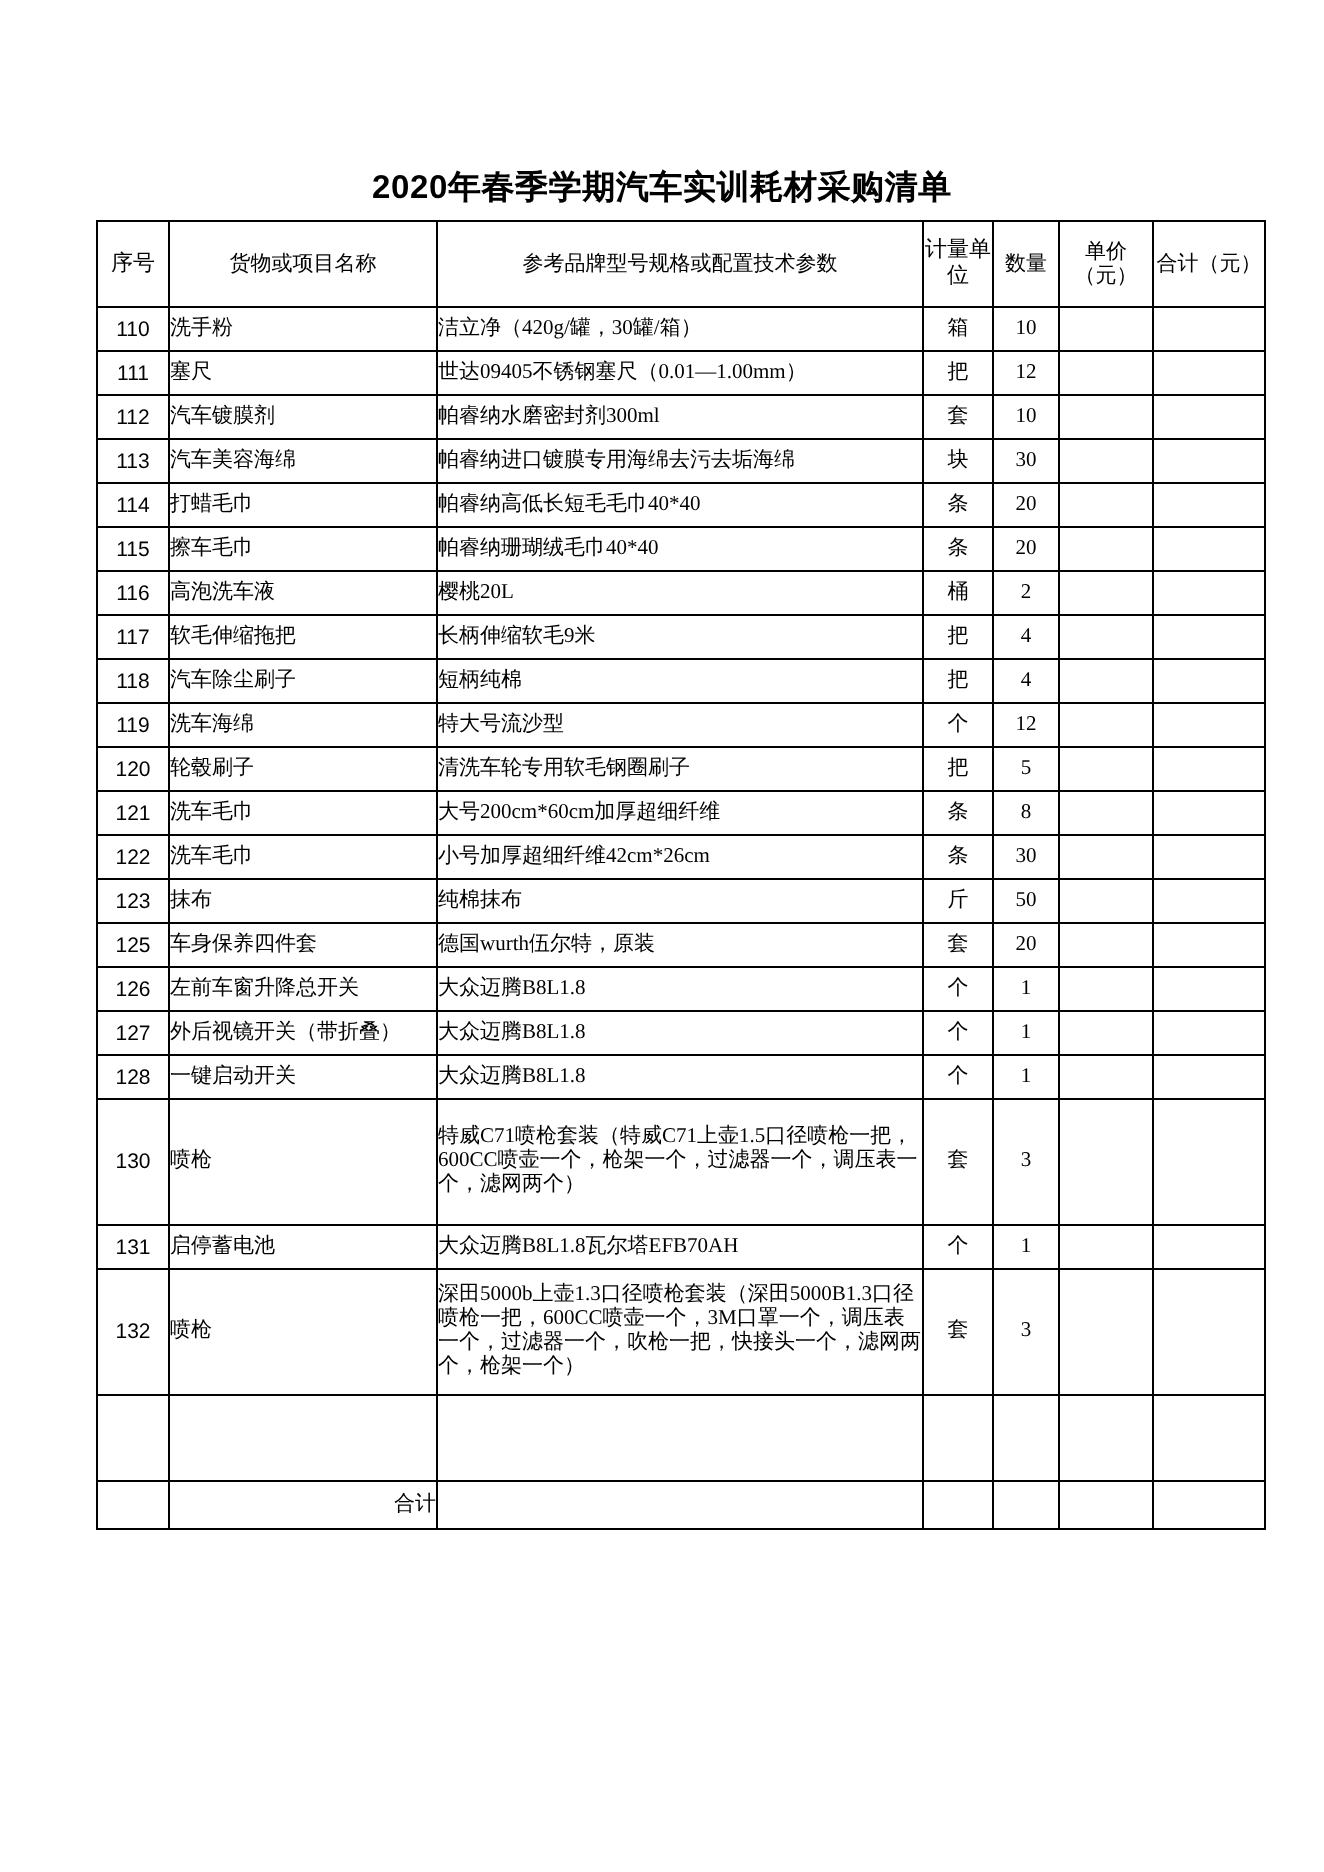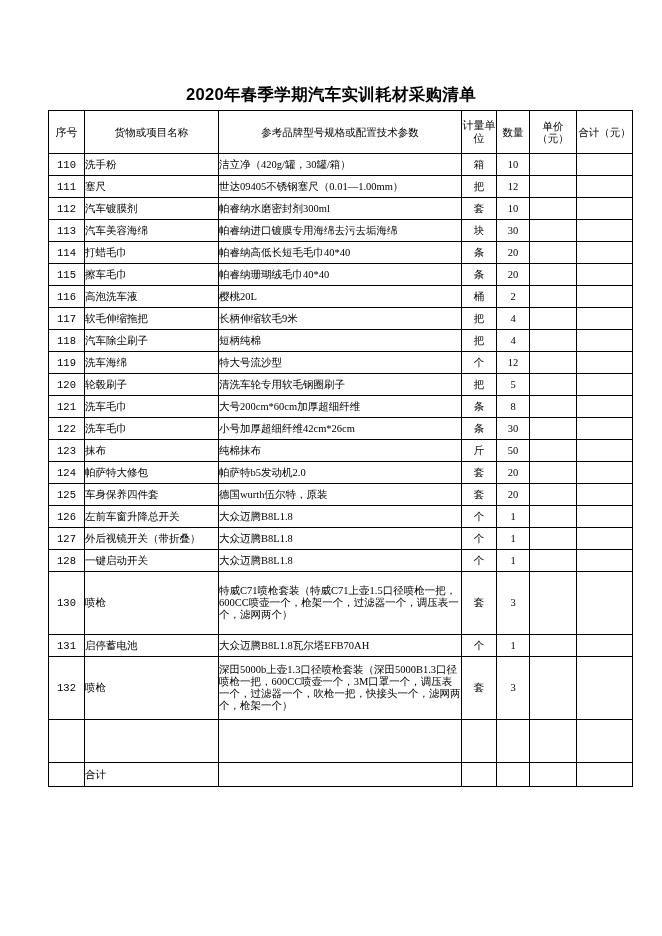--- a/index.html
+++ b/index.html
@@ -90,21 +90,21 @@
     height: 21px;
     padding: 0 2px;
   }
   td.cell-seq {
     text-align: center;
     font-size: 11px;
     line-height: 11.5px;
     word-break: break-all;
     vertical-align: top;
     padding-top: 1px;
-    font-family: Liberation Mono, monospace;
+    font-family: Liberation Sans, sans-serif;
   }
   td.cell-name {
     text-align: left;
     padding-left: 3px;
   }
   td.cell-spec {
     text-align: left;
     padding-left: 3px;
     line-height: 13px;
   }
@@ -116,21 +116,21 @@
     margin-left: 28px;
   }
   td.cell-price, td.cell-total { text-align: right; }
 
   tr.thick-bottom > td { border-bottom: 1.7px solid #000; }
   tr.row-tall > td { height: 62px; }
   tr.row-blank > td { height: 42px; }
   tr.row-sum > td { height: 23px; }
 
   td.cell-sumlabel {
-    text-align: left;
+    text-align: right;
     font-family: Liberation Serif, serif;
     font-weight: bold;
     font-size: 11px;
   }
 
   td.spec-wrap {
     white-space: normal;
     vertical-align: middle;
   }
 </style>
@@ -284,29 +284,20 @@
           <tr>
             <td class="cell-seq">123</td>
             <td class="cell-name">抹布</td>
             <td class="cell-spec spec-wrap">纯棉抹布</td>
             <td class="cell-unit">斤</td>
             <td class="cell-qty">50</td>
             <td class="cell-price"></td>
             <td class="cell-total"></td>
           </tr>
           <tr>
-            <td class="cell-seq">124</td>
-            <td class="cell-name">帕萨特大修包</td>
-            <td class="cell-spec spec-wrap">帕萨特b5发动机2.0</td>
-            <td class="cell-unit">套</td>
-            <td class="cell-qty">20</td>
-            <td class="cell-price"></td>
-            <td class="cell-total"></td>
-          </tr>
-          <tr>
             <td class="cell-seq">125</td>
             <td class="cell-name">车身保养四件套</td>
             <td class="cell-spec spec-wrap">德国wurth伍尔特，原装</td>
             <td class="cell-unit">套</td>
             <td class="cell-qty">20</td>
             <td class="cell-price"></td>
             <td class="cell-total"></td>
           </tr>
           <tr>
             <td class="cell-seq">126</td>

